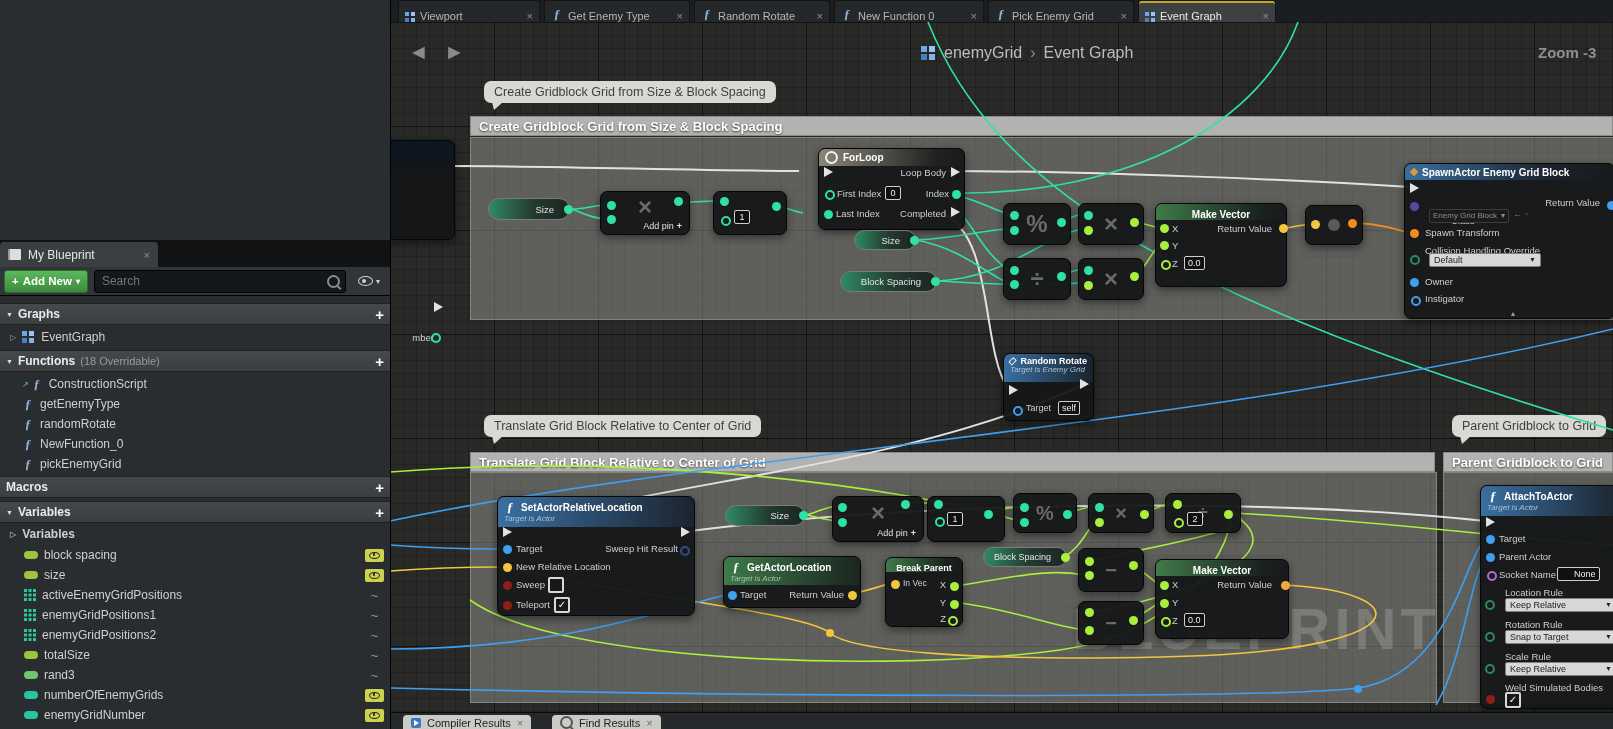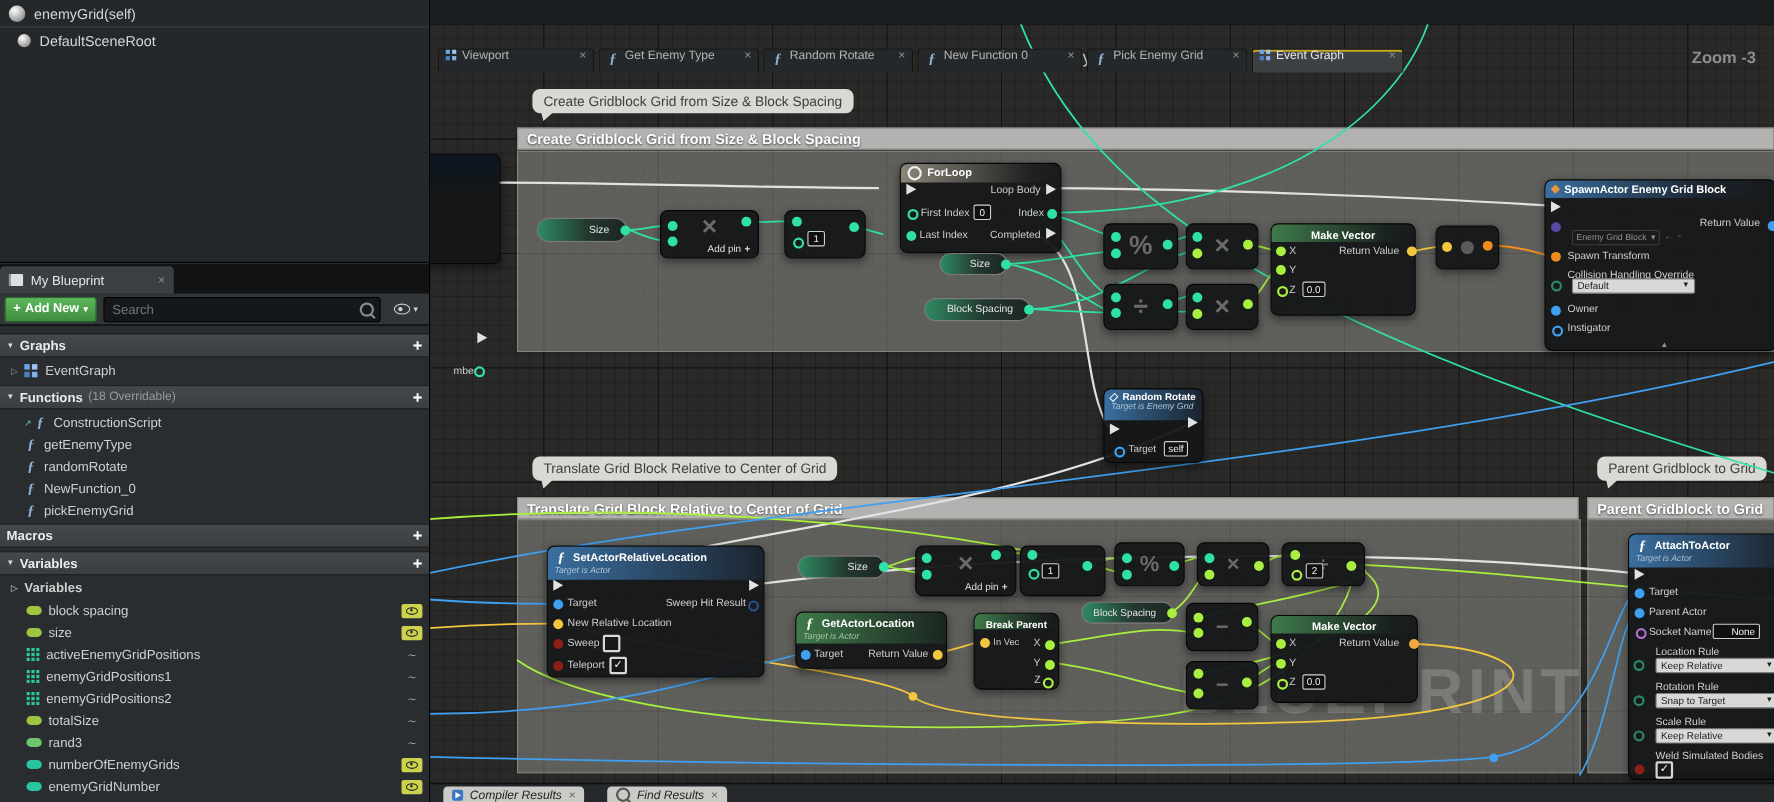--- a/index.html
+++ b/index.html
@@ -29,21 +29,21 @@
   .sarrow{font-size:7px;color:#dcdcdc;}
   .prow{position:absolute;left:0;width:390px;height:20px;display:flex;align-items:center;gap:6px;padding:0 6px;box-sizing:border-box;color:#cfd0d0;font-size:12px;}
   .fico{font-family:"Liberation Serif",serif;font-style:italic;font-weight:bold;color:#8fb2d8;font-size:13px;width:12px;text-align:center;}
   .vpill{width:14px;height:8px;border-radius:4px;display:inline-block;}
   .eyebadge{margin-left:auto;width:19px;height:13px;background:#ccd24d;border-radius:2px;display:flex;align-items:center;justify-content:center;}
   .eyebadge .e{width:9px;height:5px;border:1px solid #222;border-radius:50%;position:relative;}
   .eyebadge .e i{position:absolute;left:2.5px;top:0.5px;width:2.5px;height:2.5px;border-radius:50%;background:#222;}
   .noeye{margin-left:auto;color:#9a9a9a;font-size:13px;width:19px;text-align:center;}
   
   #doctabs{position:absolute;left:390px;top:0;width:1223px;height:22px;background:#1b1e20;display:flex;gap:4px;padding-left:8px;z-index:30;}
-  .dtab{height:22px;box-sizing:border-box;background:#25282a;border:1px solid #141414;border-bottom:none;border-radius:3px 3px 0 0;color:#b5b5b5;font-size:11px;display:flex;align-items:flex-start;gap:5px;padding:0 6px;margin-top:44px;}
+  .dtab{height:22px;box-sizing:border-box;background:#25282a;border:1px solid #141414;border-bottom:none;border-radius:3px 3px 0 0;color:#b5b5b5;font-size:11px;display:flex;align-items:flex-end;gap:5px;padding:0 6px;}
   .dtab.active{background:#3d4144;color:#e8e8e8;box-shadow:inset 0 2px 0 #c3a81f;}
   
   #canvas{position:absolute;left:390px;top:22px;width:1223px;height:690px;z-index:0;background-color:#292927;
     background-image:linear-gradient(rgba(0,0,0,.45) 1px,transparent 1px),linear-gradient(90deg,rgba(0,0,0,.45) 1px,transparent 1px),linear-gradient(rgba(0,0,0,.20) 1px,transparent 1px),linear-gradient(90deg,rgba(0,0,0,.20) 1px,transparent 1px);
     background-size:104px 104px,104px 104px,13px 13px,13px 13px;}
   .cbody{position:absolute;background:rgba(172,172,168,.42);border:1px solid rgba(160,160,156,.55);z-index:2;}
   .cbar{position:absolute;height:20px;background:#b2b2b0;border:1px solid #8a8a88;color:#fff;font-weight:bold;font-size:13px;line-height:20px;padding-left:8px;text-shadow:0 1px 2px rgba(0,0,0,.65);z-index:3;box-sizing:border-box;overflow:hidden;white-space:nowrap;}
   .bubble{position:absolute;background:#d8d8d5;border-radius:7px;color:#3f3f3f;font-size:12.5px;padding:4px 10px;z-index:4;white-space:nowrap;}
   .bubble .tail{position:absolute;left:8px;bottom:-7px;width:0;height:0;border-style:solid;border-width:8px 9px 0 2px;border-color:#d8d8d5 transparent transparent transparent;}
   #watermark{position:absolute;left:1072px;top:595px;font-size:58px;font-weight:bold;letter-spacing:4px;color:rgba(235,235,232,.20);z-index:5;}
@@ -69,21 +69,21 @@
   .inbox{position:absolute;background:#101010;border:1px solid #cfcfcf;border-radius:2px;color:#eee;font-size:9px;line-height:12px;padding:0 3px;min-width:8px;text-align:center;z-index:2;}
   .dd{position:absolute;background:#d8d8d6;border:1px solid #7e7e7e;border-radius:2px;color:#222;font-size:9px;line-height:12px;display:flex;justify-content:space-between;align-items:center;padding:0 4px;z-index:2;box-sizing:border-box;}
   .ddark{position:absolute;background:#191b1d;border:1px solid #3c3c3c;border-radius:2px;color:#8f8f8f;font-size:8px;line-height:12px;display:flex;justify-content:space-between;align-items:center;padding:0 3px;z-index:2;box-sizing:border-box;}
   .cb{position:absolute;width:12px;height:12px;background:#16181a;border:2px solid #d8d8d8;border-radius:2px;color:#fff;font-size:10px;line-height:11px;text-align:center;z-index:2;}
   .glyph{position:absolute;left:0;right:0;top:0;bottom:12px;display:flex;align-items:center;justify-content:center;font-size:24px;font-weight:bold;color:#6b6b6b;z-index:1;}
   .addpin{position:absolute;right:7px;bottom:3px;font-size:9px;color:#e0e0e0;z-index:2;display:flex;gap:3px;}
   .pill{position:absolute;border-radius:11px;background:linear-gradient(90deg,#2f8a63,#233a30 55%,#1d2522);border:1px solid #7a7a7a;color:#e4e4e4;font-size:9.5px;display:flex;align-items:center;justify-content:flex-end;padding-right:15px;box-sizing:border-box;z-index:10;}
   .pill .pin{right:-4px;}
   .diam{display:inline-block;transform:rotate(45deg);}
   
-  #bottombar{position:absolute;left:390px;top:712px;width:1223px;height:17px;background:#26292b;z-index:30;border-top:1px solid #0a0a0a;font-style:italic;}
+  #bottombar{position:absolute;left:390px;top:712px;width:1223px;height:17px;background:#26292b;z-index:30;border-top:1px solid #0a0a0a;}
   .btab{position:absolute;top:2px;height:15px;background:#cacac7;border-radius:4px 4px 0 0;color:#1e1e1e;font-size:11px;display:flex;align-items:center;gap:6px;padding:0 8px;}
   .btab .closex{color:#6a6a6a;}
   .cicon{width:10px;height:10px;background:#3a76c4;border-radius:2px;position:relative;display:inline-block;}
   .cicon i{position:absolute;left:3px;top:2px;width:0;height:0;border-style:solid;border-width:3px 0 3px 5px;border-color:transparent transparent transparent #fff;}
   .gicon2x2{display:inline-block;}
 </style>
 </head>
 <body>
 
 <div id="root">
@@ -564,31 +564,20 @@
     <div class="btab" style="left:162px;">
       <span class="mag" style="border-color:#555;">
           <i style="background:#555;"></i>
         </span>
       <span>Find Results</span>
       <span class="closex">×</span>
     </div>
   </div>
 
   <div id="leftpanel">
-    <div class="tree">
-      <div class="trow" style="top:2px;padding-left:8px;">
-        <span class="sphere"></span>
-        <span>enemyGrid(self)</span>
-      </div>
-      <div style="position:absolute;left:0;top:24px;width:100%;border-top:1px solid #3a3f42;"></div>
-      <div class="trow" style="top:27px;padding-left:16px;">
-        <span class="sphere small"></span>
-        <span>DefaultSceneRoot</span>
-      </div>
-    </div>
     <div class="mb-strip">
       <div class="mb-tab">
         <span class="book"></span>
         <span>My Blueprint</span>
         <span class="closex">×</span>
       </div>
     </div>
     <div class="toolbar">
       <div class="addnew">
         <span>+</span>

